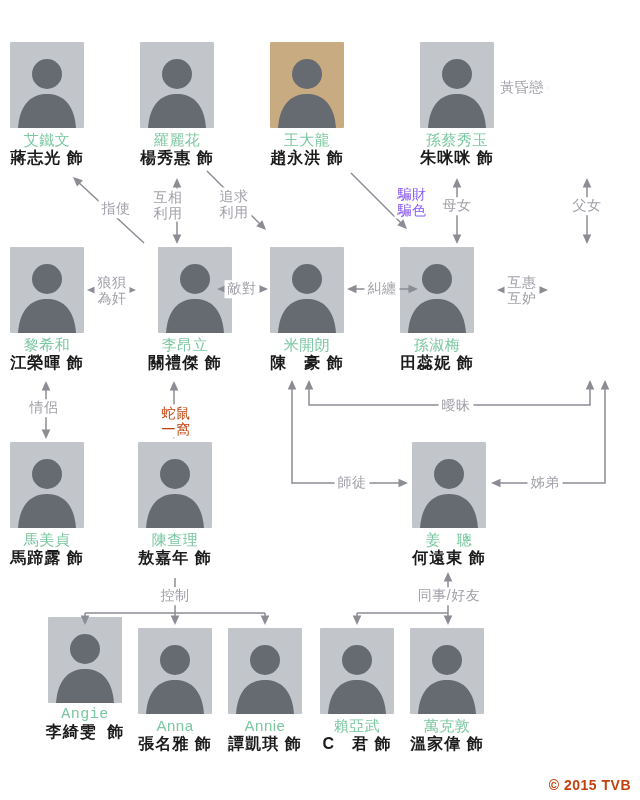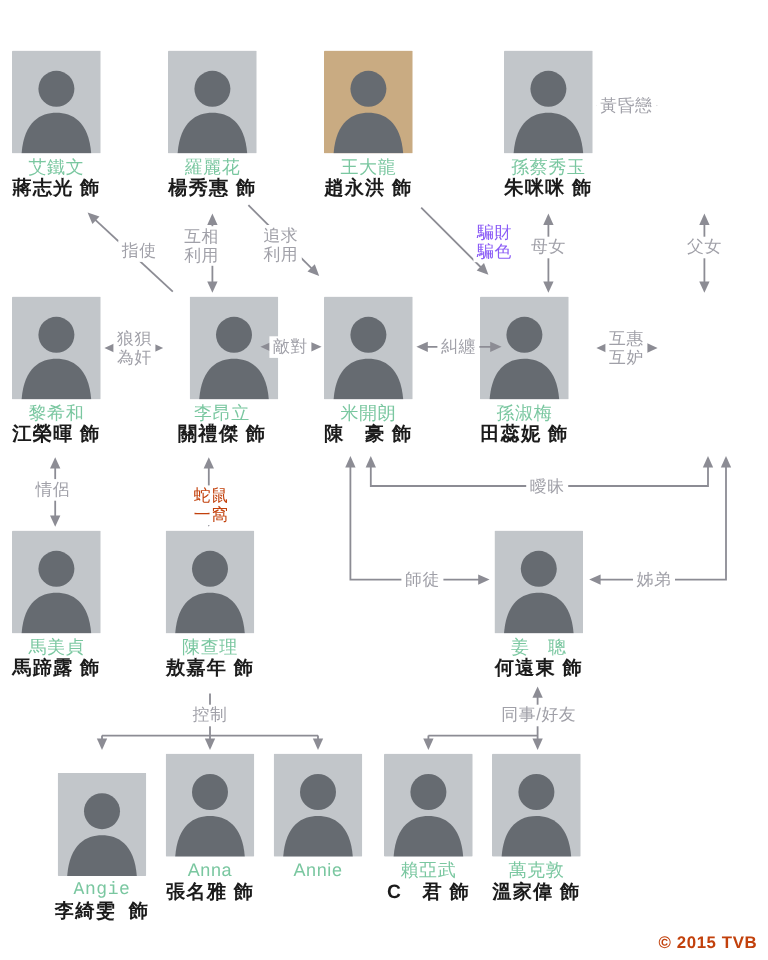--- a/index.html
+++ b/index.html
@@ -113,21 +113,21 @@
     </div>
     <div class="person" style="left: 412px; top: 442px;">
       <div class="photo"><svg viewBox="0 0 74 86" width="74" height="86">
           <rect x="0" y="0" width="74" height="86" fill="#c2c6ca"></rect>
           <circle cx="37" cy="32" r="15" fill="#666b71"></circle>
           <path d="M8,86 C10,59 24,52 37,52 C50,52 64,59 66,86 Z" fill="#666b71"></path>
         </svg></div>
       <div class="pname" style="color:#7ac7a0">姜　聰</div>
       <div class="pactor" style="color:#1b1b1b">何遠東 飾</div>
     </div>
-    <div class="person" style="left: 48px; top: 644px; font-family: Liberation Mono, monospace;">
+    <div class="person" style="left: 48px; top: 617px; font-family: Liberation Mono, monospace;">
       <div class="photo"><svg viewBox="0 0 74 86" width="74" height="86">
           <rect x="0" y="0" width="74" height="86" fill="#c2c6ca"></rect>
           <circle cx="37" cy="32" r="15" fill="#666b71"></circle>
           <path d="M8,86 C10,59 24,52 37,52 C50,52 64,59 66,86 Z" fill="#666b71"></path>
         </svg></div>
       <div class="pname" style="color:#7ac7a0">Angie</div>
       <div class="pactor" style="color:#1b1b1b">李綺雯 飾</div>
     </div>
     <div class="person" style="left: 138px; top: 628px;">
       <div class="photo"><svg viewBox="0 0 74 86" width="74" height="86">
@@ -138,20 +138,21 @@
       <div class="pname" style="color:#7ac7a0">Anna</div>
       <div class="pactor" style="color:#1b1b1b">張名雅 飾</div>
     </div>
     <div class="person" style="left: 228px; top: 628px;">
       <div class="photo"><svg viewBox="0 0 74 86" width="74" height="86">
           <rect x="0" y="0" width="74" height="86" fill="#c2c6ca"></rect>
           <circle cx="37" cy="32" r="15" fill="#666b71"></circle>
           <path d="M8,86 C10,59 24,52 37,52 C50,52 64,59 66,86 Z" fill="#666b71"></path>
         </svg></div>
       <div class="pname" style="color:#7ac7a0">Annie</div>
+      <div class="pactor" style="color:#1b1b1b">譚凱琪 飾</div>
     </div>
     <div class="person" style="left: 320px; top: 628px;">
       <div class="photo"><svg viewBox="0 0 74 86" width="74" height="86">
           <rect x="0" y="0" width="74" height="86" fill="#c2c6ca"></rect>
           <circle cx="37" cy="32" r="15" fill="#666b71"></circle>
           <path d="M8,86 C10,59 24,52 37,52 C50,52 64,59 66,86 Z" fill="#666b71"></path>
         </svg></div>
       <div class="pname" style="color:#7ac7a0">賴亞武</div>
       <div class="pactor" style="color:#1b1b1b">C　君 飾</div>
     </div>

